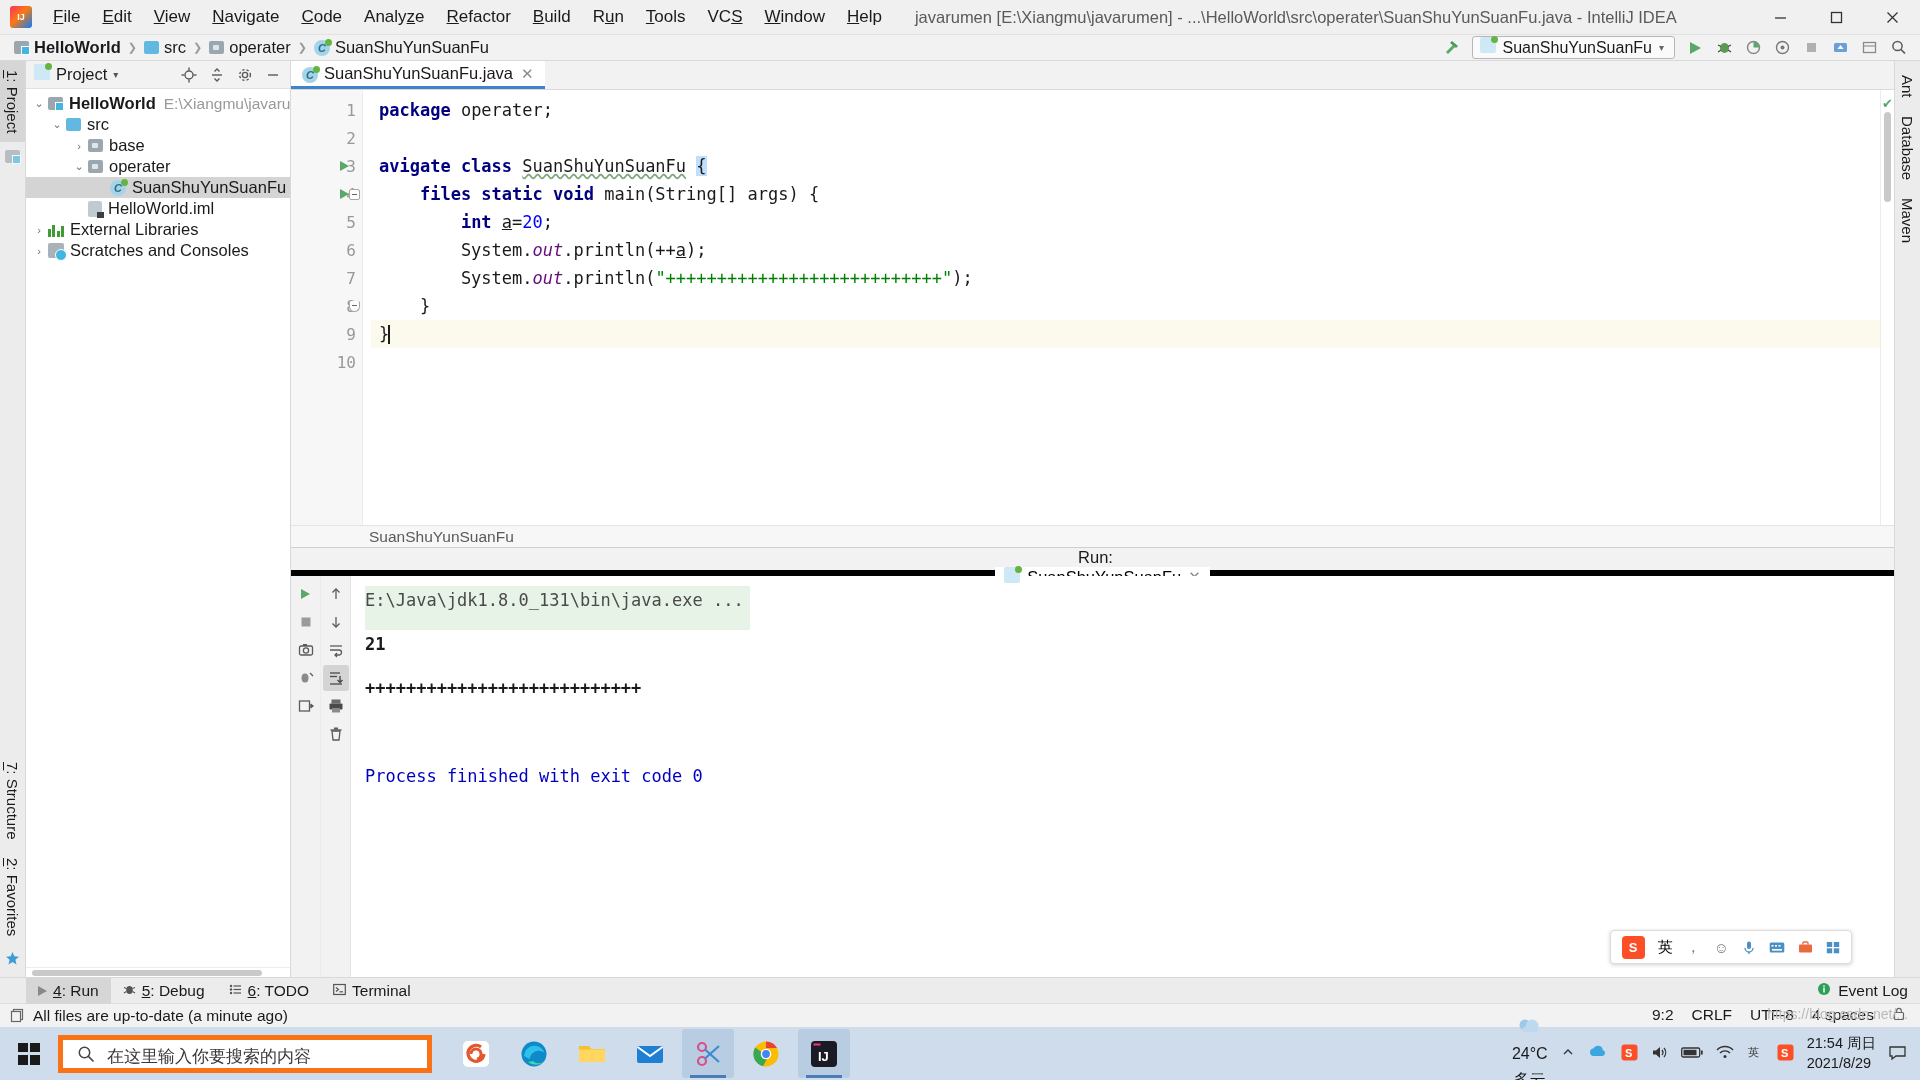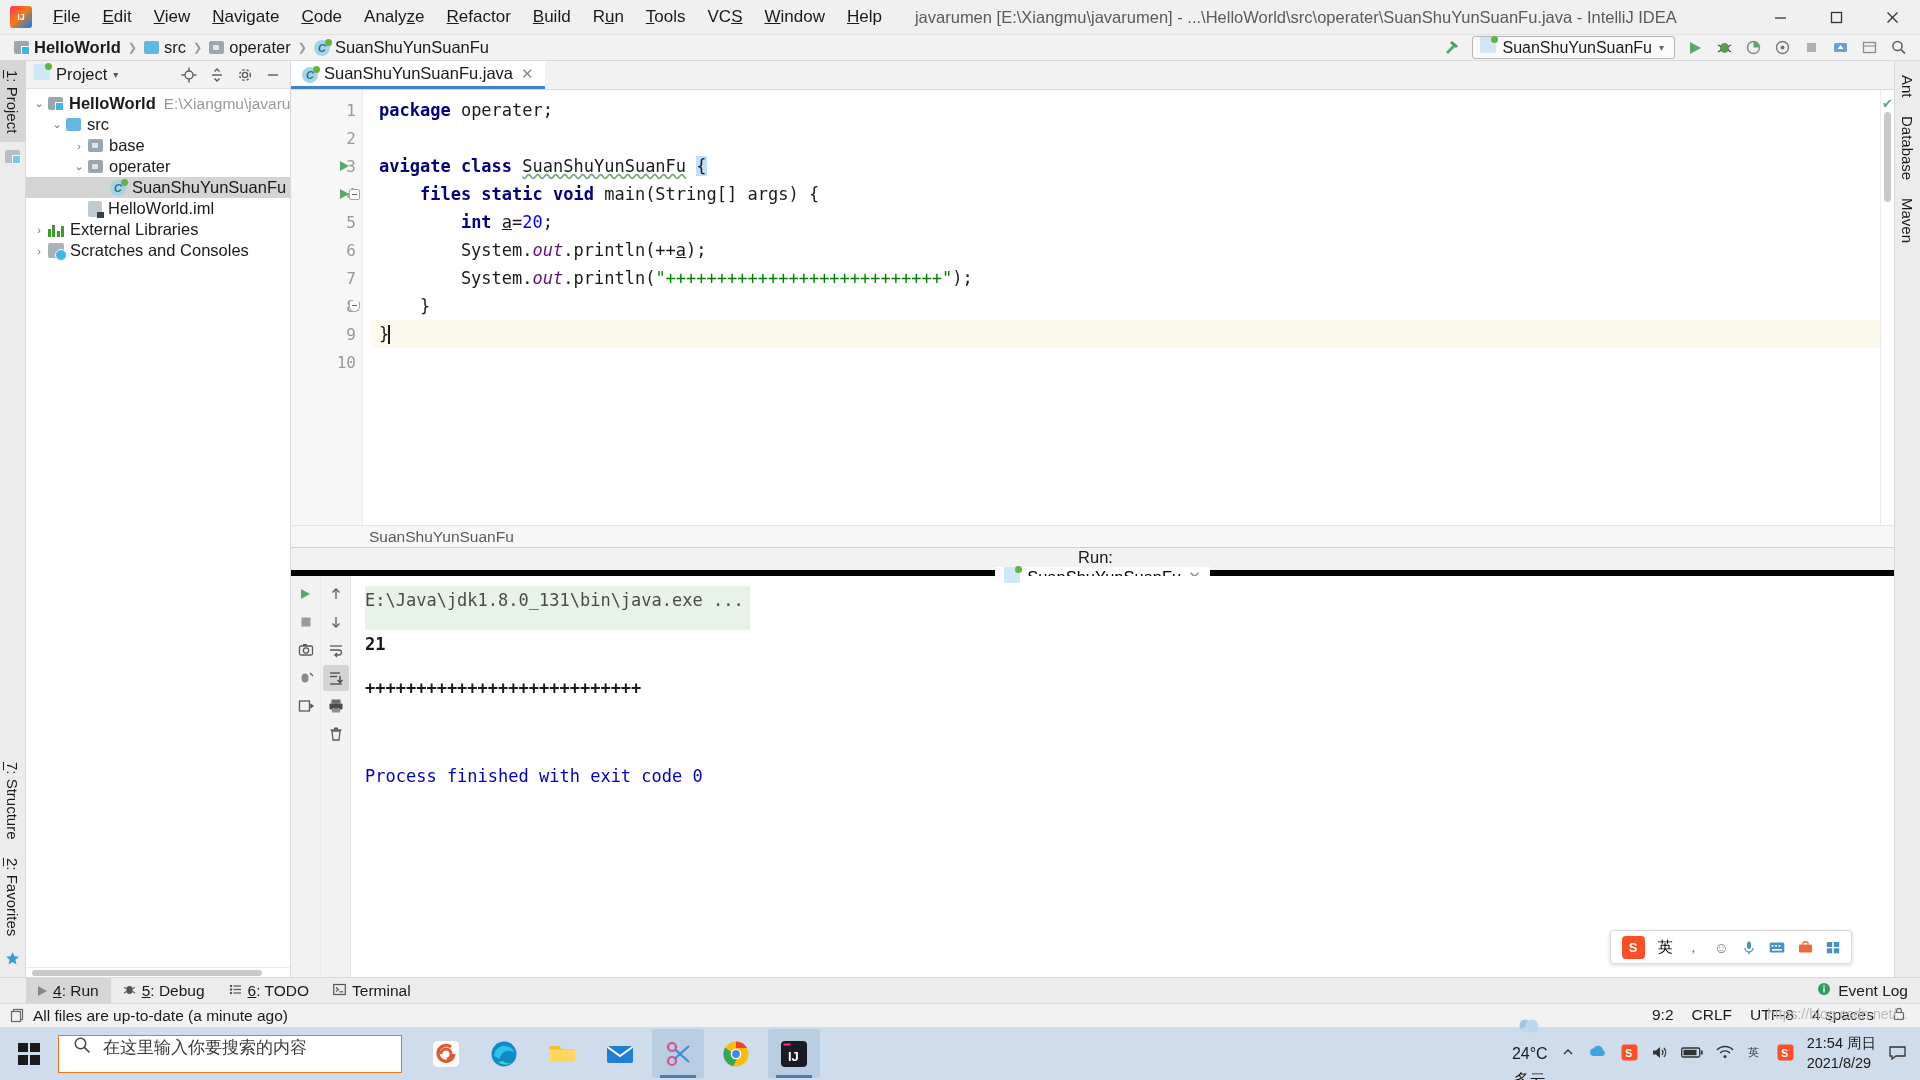--- a/index.html
+++ b/index.html
@@ -304,22 +304,22 @@
 
   
   .taskbar {
     position: absolute; left: 0; bottom: 0; width: 1920px; height: 53px;
     background: #cfdceb; display: flex; align-items: center;
   }
   .start-btn { width: 58px; height: 53px; display:flex; align-items:center; justify-content:center; }
   .win-logo { width: 22px; height: 22px; display:grid; grid-template-columns:1fr 1fr; grid-template-rows:1fr 1fr; gap:2.5px; }
   .win-logo i { background: #1a1a1a; display:block; }
   .tb-search {
-    width: 344px; height: 38px; background: #fff; border: 1px solid #f97316;
-    display: flex; align-items: flex-start; gap: 12px; padding: 0 14px; font-size: 17px; color: #3a3a3a;
+    width: 374px; height: 38px; background: #fff; border: 5px solid #f97316;
+    display: flex; align-items: flex-end; gap: 12px; padding: 0 14px; font-size: 17px; color: #3a3a3a;
   }
   .tb-apps { display: flex; align-items: center; gap: 6px; margin-left: 18px; }
   .tb-app {
     width: 52px; height: 49px; display: flex; align-items: center; justify-content: center;
     border-radius: 3px; position: relative;
   }
   .tb-app.active { background: #b9cde2; }
   .tb-app.active::after {
     content:""; position:absolute; bottom:0; left:8px; right:8px; height:3px; background:#4a7db5;
   }

